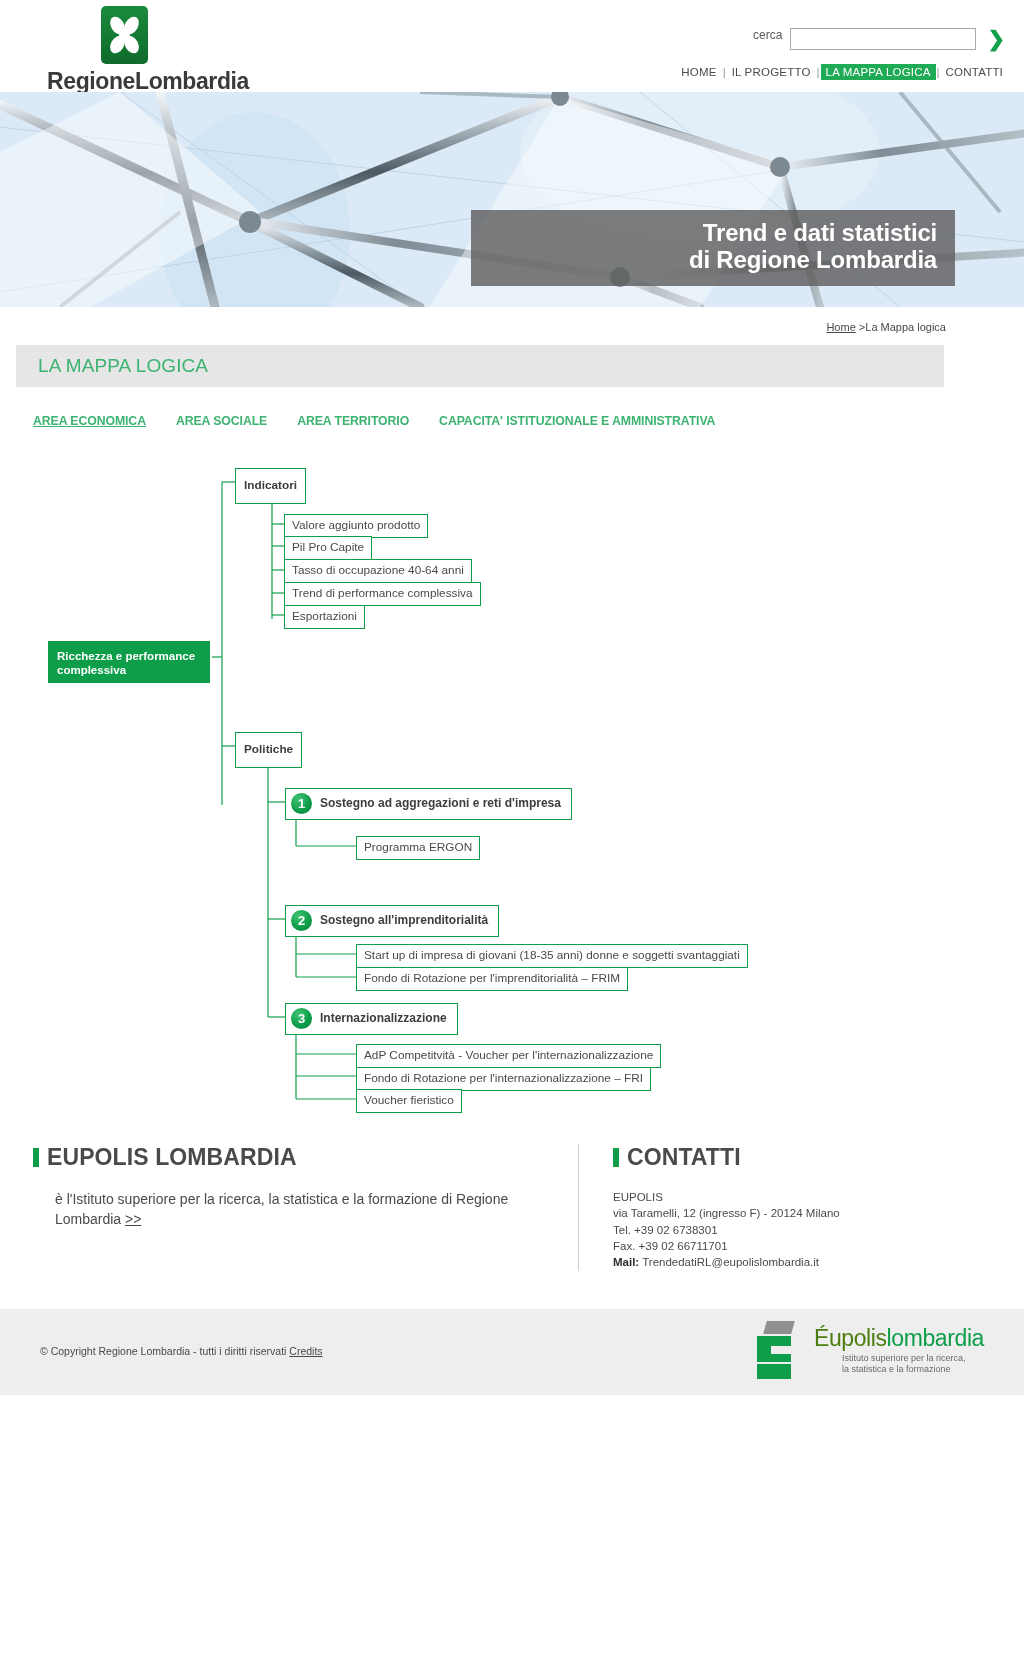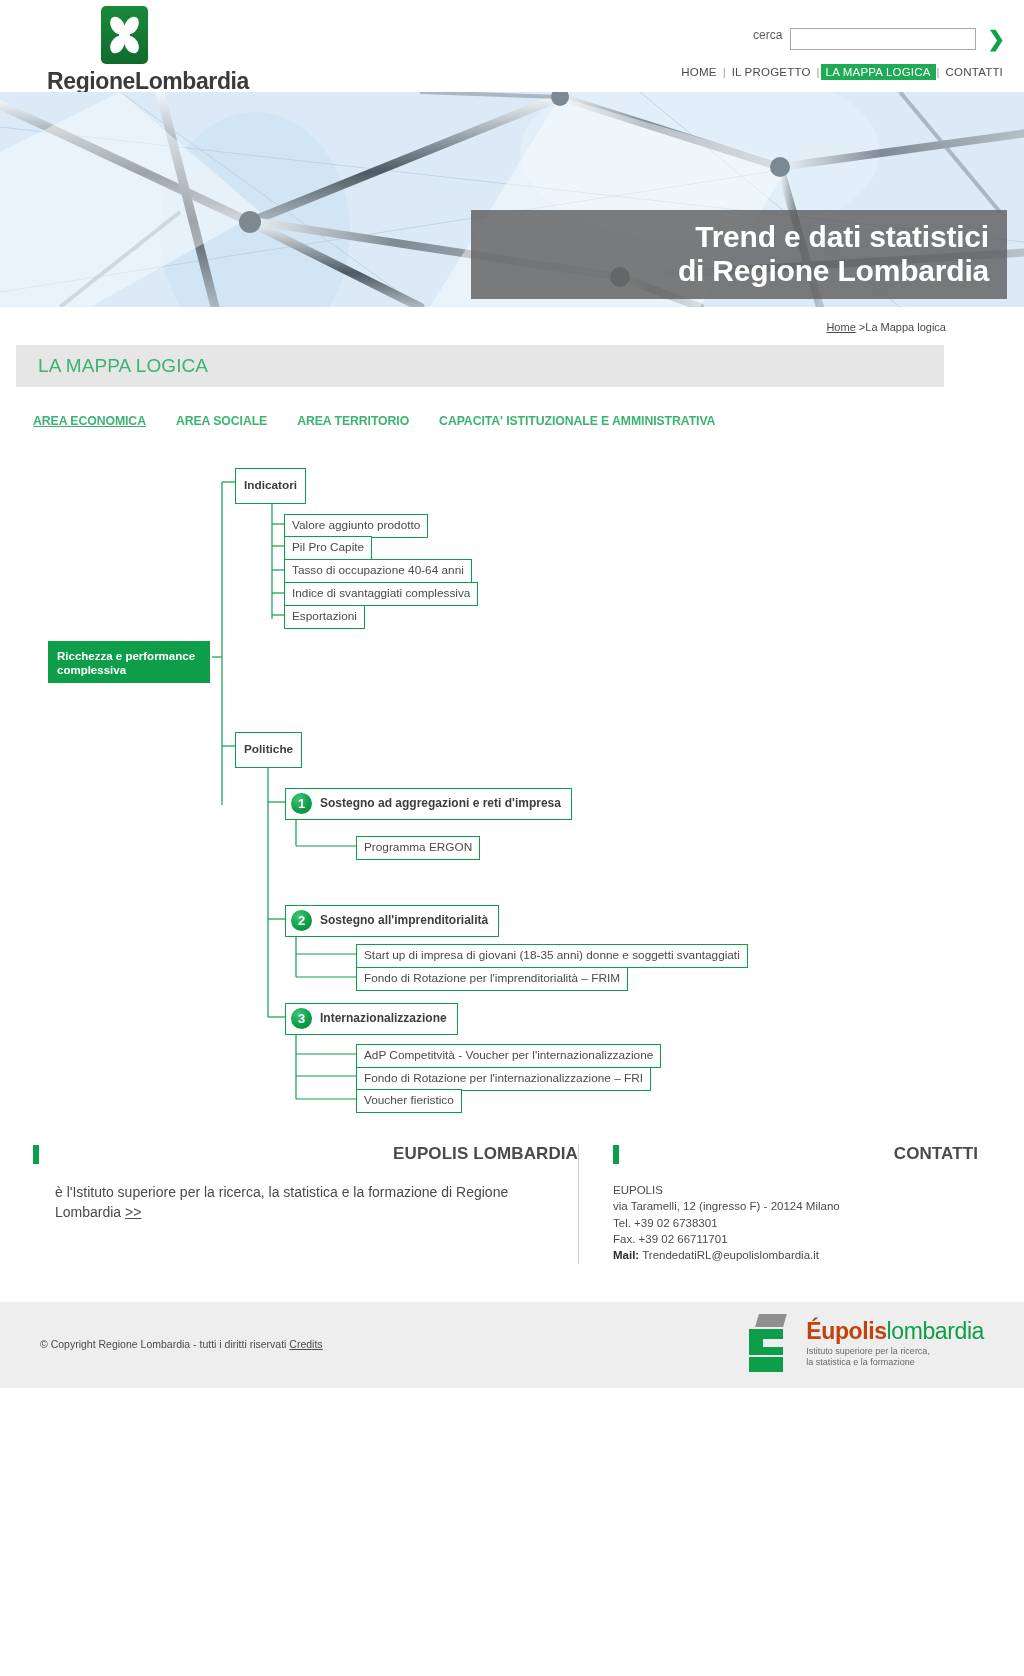--- a/index.html
+++ b/index.html
@@ -103,25 +103,25 @@
   .hero {
     height: 215px;
     position: relative;
     overflow: hidden;
     background: linear-gradient(170deg, #cfe4f3 0%, #e8f2fa 35%, #bcd8ee 70%, #d5e8f6 100%);
   }
   .hero svg { position: absolute; left: 0; top: 0; }
   .hero-title {
     position: absolute;
     left: 471px; top: 118px;
-    width: 536px;
+    width: 484px;
     background: rgba(95,95,95,0.82);
     color: #ffffff;
     text-align: right;
-    font-size: 30px;
+    font-size: 24px;
     font-weight: bold;
     line-height: 1.12;
     padding: 10px 18px 12px 12px;
     letter-spacing: -0.2px;
   }
 
   
   .breadcrumb {
     text-align: right;
     font-size: 11px;
@@ -224,25 +224,24 @@
     margin: 0 33px;
     padding-top: 10px;
     display: flex;
     position: relative;
   }
   .fcol { position: relative; }
   .fcol.left { width: 545px; }
   .fcol.right { width: 400px; padding-left: 34px; border-left: 1px solid #cfcfcf; }
   .fhead {
     display: flex; align-items: center; gap: 8px;
-    font-size: 17px;
+    font-size: 23px;
     font-weight: bold;
     color: #4a4a4a;
     letter-spacing: 0.1px;
-    justify-content: space-between;
   }
   .fbar { width: 6px; height: 19px; background: #0e9e4a; flex: none; }
   .ftext {
     margin-top: 18px;
     font-size: 14px;
     color: #4a4a4a;
     padding-left: 22px;
     line-height: 1.45;
   }
   .ftext a { color: #4a4a4a; }
@@ -279,21 +278,21 @@
     width: 48px; height: 58px;
     position: relative;
   }
   .eup-mark .sq1 { position:absolute; left:8px; top:0; width:28px; height:13px; background:#8f8f8f; transform: skewX(-16deg); }
   .eup-mark .sq2 { position:absolute; left:0; top:15px; width:34px; height:26px; background:#0e9e4a; }
   .eup-mark .sq3 { position:absolute; left:0; top:43px; width:34px; height:15px; background:#0e9e4a; }
   .eup-mark .notch { position:absolute; left:14px; top:25px; width:20px; height:8px; background:#eeeeee; }
   .eup-txt { padding-top: 4px; }
   .eup-name { font-size: 23px; color: #4a4a4a; font-weight: bold; letter-spacing: -0.4px; }
   .eup-name span { font-weight: normal; color: #0e9e4a; }
-  .eup-sub { font-size: 9px; color: #6a6a6a; line-height: 1.3; margin-top: 1px; }
+  .eup-sub { font-size: 9px; color: #6a6a6a; line-height: 1.3; margin-top: 1px; margin-left: 28px; }
 </style>
 </head>
 <body>
 
 <div class="page">
 
   <div class="header">
     <div class="logo-block">
       <div class="logo-mark">
         <span class="petal p1"></span>
@@ -435,21 +434,21 @@
         <line x1="296" y1="655" x2="356" y2="655"></line>
       </g>
     </svg>
 
     <div class="node root" style="left:48px; top:197px;">Ricchezza e performance complessiva</div>
 
     <div class="node bold tall" style="left:235px; top:24px;">Indicatori</div>
     <div class="node" style="left:284px; top:70px;">Valore aggiunto prodotto</div>
     <div class="node" style="left:284px; top:92px;">Pil Pro Capite</div>
     <div class="node" style="left:284px; top:115px;">Tasso di occupazione 40-64 anni</div>
-    <div class="node" style="left:284px; top:138px;">Indice di svantaggiati complessiva</div>
+    <div class="node" style="left:284px; top:138px;">Trend di performance complessiva</div>
     <div class="node" style="left:284px; top:161px;">Esportazioni</div>
 
     <div class="node bold tall" style="left:235px; top:288px;">Politiche</div>
 
     <div class="node numbered" style="left:285px; top:344px;">
       <span class="numcircle">1</span>
       <span>Sostegno ad aggregazioni e reti d'impresa</span>
     </div>
     <div class="node" style="left:356px; top:392px;">Programma ERGON</div>
 
@@ -502,21 +501,21 @@
       <a href="#">Credits</a>
     </div>
     <div class="eupolis-logo">
       <div class="eup-mark">
         <span class="sq1"></span>
           <span class="sq2"></span>
           <span class="sq3"></span>
           <span class="notch"></span>
       </div>
       <div class="eup-txt">
-        <div class="eup-name"><span style="font-weight:bold;color:#c2410c">Éupolis</span><span>lombardia</span></div>
+        <div class="eup-name"><span style="font-weight:normal;color:#4d7c0f">Éupolis</span><span>lombardia</span></div>
         <div class="eup-sub">
           <div>Istituto superiore per la ricerca,</div>
           <div>la statistica e la formazione</div>
         </div>
       </div>
     </div>
   </div>
 
 </div>
 

